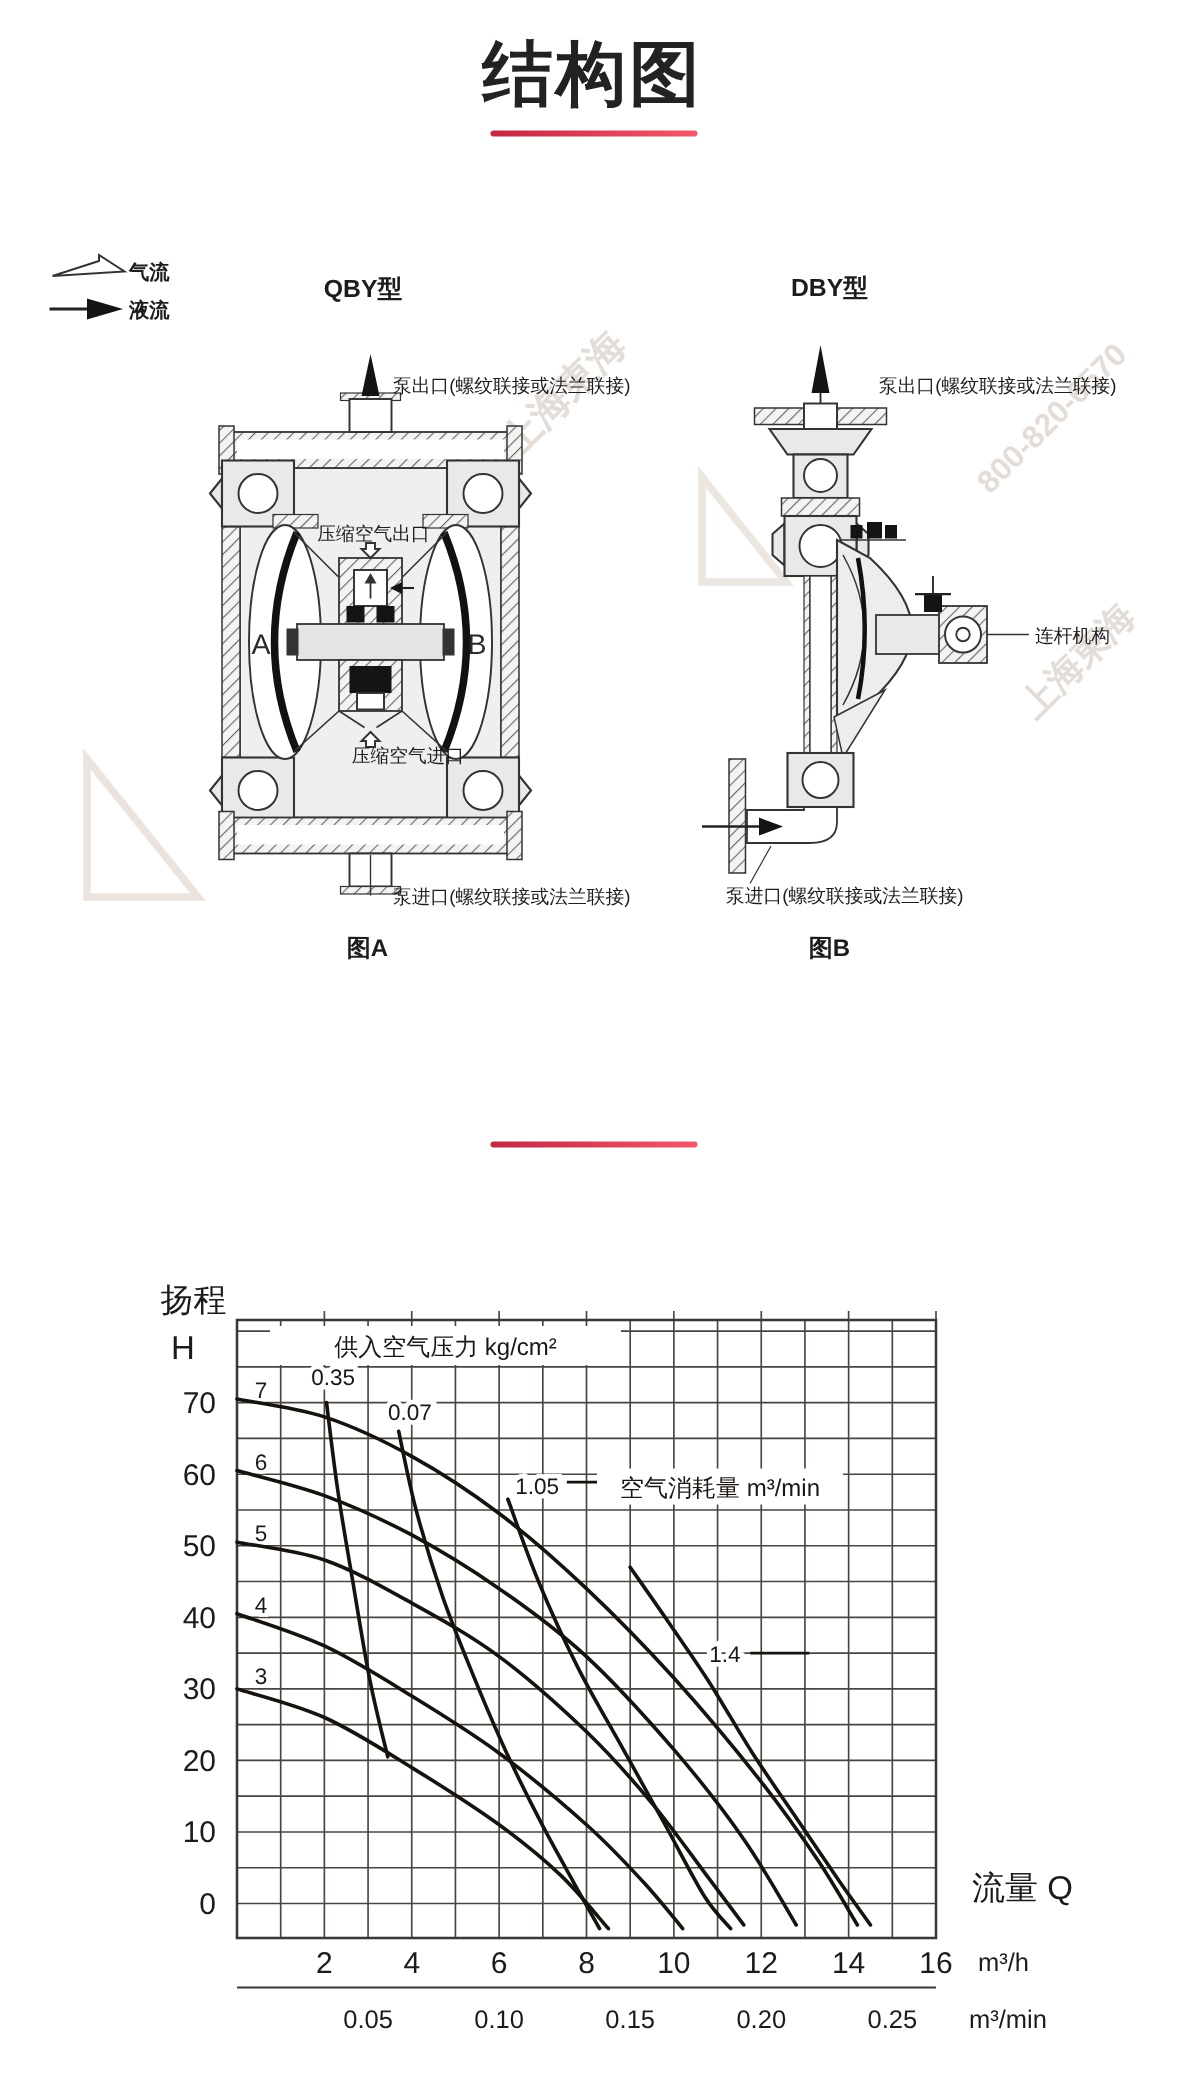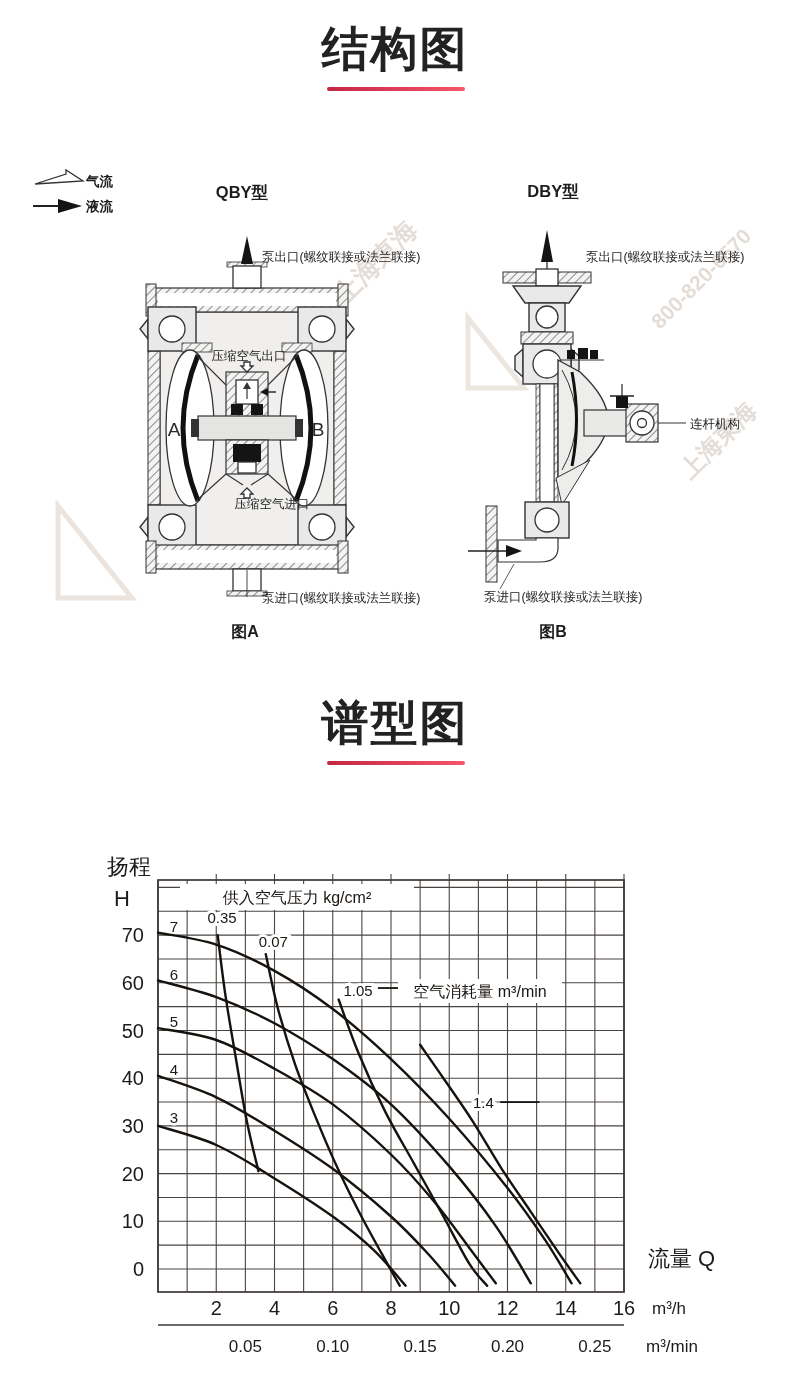--- a/index.html
+++ b/index.html
@@ -201,21 +201,20 @@
       <polygon points="506,545 522,551 506,557" class="blk"></polygon>
       <line x1="514" y1="564" x2="500" y2="589" stroke="#333" stroke-width=".8"></line>
 
       <text class="dlab" x="586" y="261">泵出口(螺纹联接或法兰联接)</text>
       <text class="dlab" x="690" y="428" font-size="13">连杆机构</text>
       <text class="dlab" x="484" y="601">泵进口(螺纹联接或法兰联接)</text>
       <text class="dcap" x="553" y="637" text-anchor="middle">图B</text>
     </g>
   </svg>
 
-  <div class="big-title" style="top:692px;">谱型图</div>
   <div class="red-line" style="top:761px;"></div>
 
   <svg id="chart-svg" style="top:840px;" width="790" height="545" viewBox="0 840 790 545">
     <g id="chart-gen">
         <line x1="158" y1="880" x2="158" y2="1292" class="grid"></line>
         <line x1="187.125" y1="880" x2="187.125" y2="1292" class="grid"></line>
         <line x1="216.25" y1="880" x2="216.25" y2="1292" class="grid"></line>
         <line x1="245.375" y1="880" x2="245.375" y2="1292" class="grid"></line>
         <line x1="274.5" y1="880" x2="274.5" y2="1292" class="grid"></line>
         <line x1="303.625" y1="880" x2="303.625" y2="1292" class="grid"></line>

